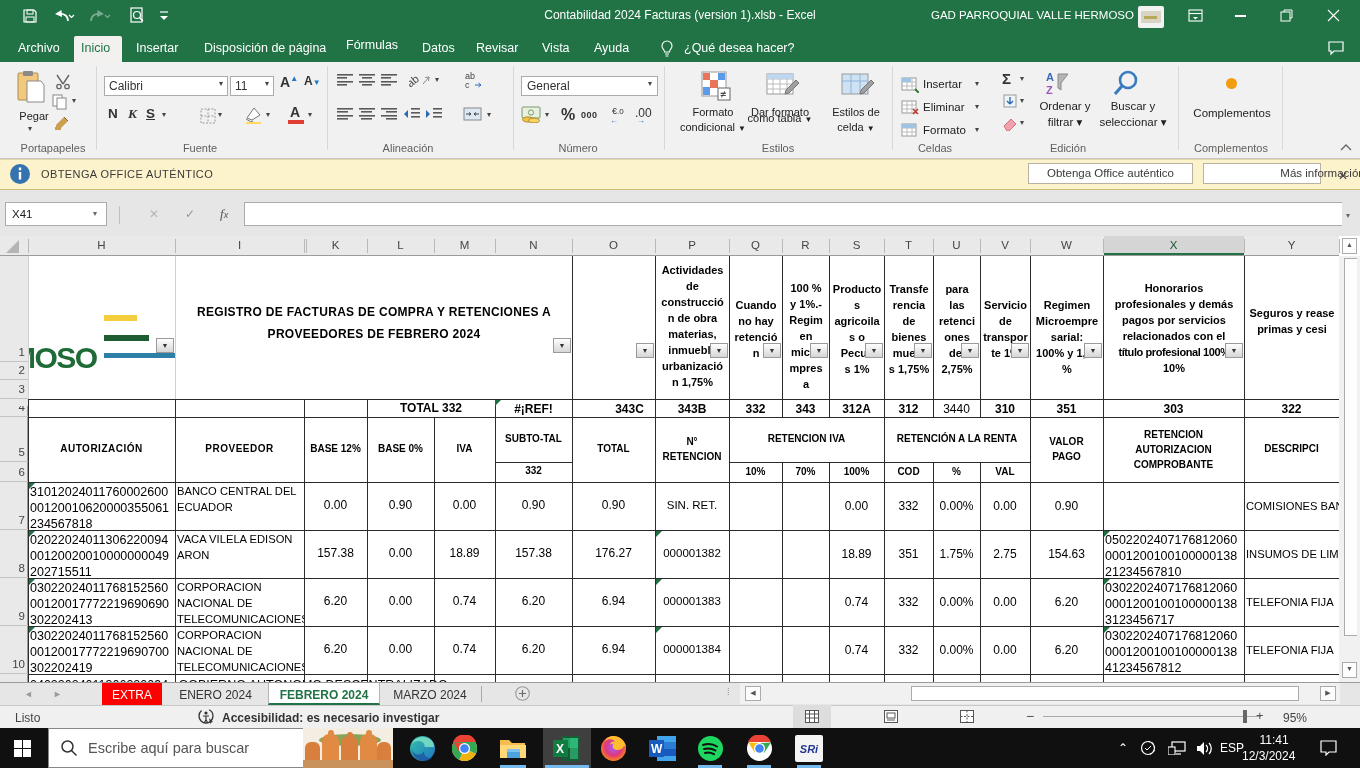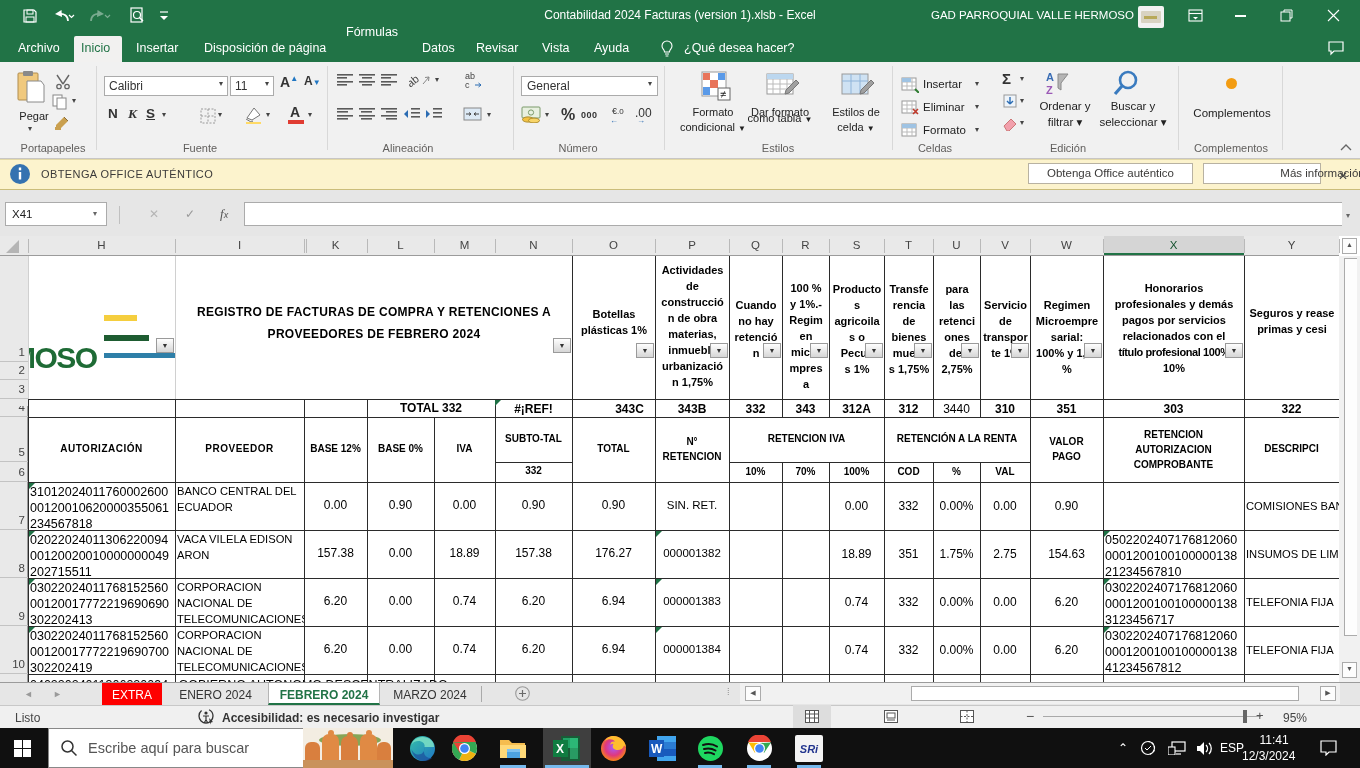--- a/index.html
+++ b/index.html
@@ -54,21 +54,21 @@
 <svg style="position:absolute;left:147px;top:9px" width="13" height="13" viewBox="0 0 13 13">
         <path d="M1 1l11 11M12 1L1 12" stroke="#fff" stroke-width="1.1"></path>
       </svg>
 </div>
 <div style="left:0px;top:32px;width:1360px;height:30px;background:#217346;"></div>
 <div style="left:74px;top:36px;width:48px;height:26px;background:#f2f1f0;border-radius:2px 2px 0 0;"></div>
 <div style="left:18px;top:41px;height:16px;color:#fff;font-size:12.5px;font-weight:normal">Archivo</div>
 <div style="left:81px;top:41px;height:16px;color:#217346;font-size:12.5px;font-weight:normal">Inicio</div>
 <div style="left:136px;top:41px;height:16px;color:#fff;font-size:12.5px;font-weight:normal">Insertar</div>
 <div style="left:204px;top:41px;height:16px;color:#fff;font-size:12.5px;font-weight:normal">Disposición de página</div>
-<div style="left:346px;top:25px;height:16px;color:#fff;font-size:12.5px;font-weight:normal">Fórmulas</div>
+<div style="left:346px;top:38px;height:16px;color:#fff;font-size:12.5px;font-weight:normal">Fórmulas</div>
 <div style="left:422px;top:41px;height:16px;color:#fff;font-size:12.5px;font-weight:normal">Datos</div>
 <div style="left:476px;top:41px;height:16px;color:#fff;font-size:12.5px;font-weight:normal">Revisar</div>
 <div style="left:542px;top:41px;height:16px;color:#fff;font-size:12.5px;font-weight:normal">Vista</div>
 <div style="left:594px;top:41px;height:16px;color:#fff;font-size:12.5px;font-weight:normal">Ayuda</div>
 <svg style="position:absolute;left:660px;top:40px" width="14" height="17" viewBox="0 0 14 17">
       <path d="M7 1a5 5 0 0 1 5 5c0 2-1.2 3-2 4.2-.5.8-.5 1.3-.5 1.8h-5c0-.5 0-1-.5-1.8C3.2 9 2 8 2 6a5 5 0 0 1 5-5z" fill="none" stroke="#fff" stroke-width="1.1"></path>
       <path d="M5 14h4M5.6 16h2.8" stroke="#fff" stroke-width="1"></path>
     </svg>
 <div style="left:684px;top:41px;height:16px;color:#fff;font-size:12.5px">¿Qué desea hacer?</div>
 <svg style="position:absolute;left:1328px;top:41px" width="16" height="15" viewBox="0 0 16 15">
@@ -398,21 +398,20 @@
 <div style="left:0px;top:398px;width:28px;height:1px;background:#c3c3c3;"></div>
 <div style="left:0;top:346px;width:25px;text-align:right;font-size:11.5px;color:#444">1</div>
 <div style="left:0;top:364px;width:25px;text-align:right;font-size:11.5px;color:#444">2</div>
 <div style="left:0;top:383px;width:25px;text-align:right;font-size:11.5px;color:#444">3</div>
 <div style="left:28px;top:256px;width:1px;height:143px;background:#d0d0d0;"></div>
 <div style="left:180px;top:301px;width:388px;text-align:center;font-size:12px;font-weight:bold;line-height:22px;color:#000;letter-spacing:0.3px">REGISTRO DE FACTURAS DE COMPRA Y RETENCIONES A<br>PROVEEDORES DE FEBRERO 2024</div>
 <div style="left:156px;top:338px;width:18px;height:15px;background:linear-gradient(#fefefe,#d6d6d6);border:1px solid #9a9a9a;"></div>
 <div style="left:156px;top:342px;width:18px;text-align:center;font-size:7px;color:#333;">▼</div>
 <div style="left:553px;top:338px;width:18px;height:15px;background:linear-gradient(#fefefe,#d6d6d6);border:1px solid #9a9a9a;"></div>
 <div style="left:553px;top:342px;width:18px;text-align:center;font-size:7px;color:#333;">▼</div>
-<div style="left:573px;top:306px;width:82px;text-align:center;font-size:11px;font-weight:bold;line-height:16px;color:#000;overflow:hidden;height:91px">Botellas<br>plásticas 1%</div>
 <div style="left:656px;top:262px;width:73px;text-align:center;font-size:11px;font-weight:bold;line-height:16px;color:#000;overflow:hidden;height:135px">Actividades<br>de<br>construcció<br>n de obra<br>materias,<br>inmueble<br>urbanizació<br>n 1,75%</div>
 <div style="left:730px;top:297px;width:52px;text-align:center;font-size:11px;font-weight:bold;line-height:16px;color:#000;overflow:hidden;height:100px">Cuando<br>no hay<br>retenció<br>n</div>
 <div style="left:783px;top:280px;width:46px;text-align:center;font-size:11px;font-weight:bold;line-height:16px;color:#000;overflow:hidden;height:117px">100 %<br>y 1%.-<br>Regim<br>en<br>micro<br>mpres<br>a</div>
 <div style="left:830px;top:281px;width:54px;text-align:center;font-size:11px;font-weight:bold;line-height:16px;color:#000;overflow:hidden;height:116px">Producto<br>s<br>agricoila<br>s o<br>Pecua<br>s 1%</div>
 <div style="left:885px;top:281px;width:48px;text-align:center;font-size:11px;font-weight:bold;line-height:16px;color:#000;overflow:hidden;height:116px">Transfe<br>rencia<br>de<br>bienes<br>muebl<br>s 1,75%</div>
 <div style="left:934px;top:281px;width:46px;text-align:center;font-size:11px;font-weight:bold;line-height:16px;color:#000;overflow:hidden;height:116px">para<br>las<br>retenci<br>ones<br>del<br>2,75%</div>
 <div style="left:981px;top:297px;width:49px;text-align:center;font-size:11px;font-weight:bold;line-height:16px;color:#000;overflow:hidden;height:100px">Servicio<br>de<br>transpor<br>te 1%</div>
 <div style="left:1031px;top:297px;width:72px;text-align:center;font-size:11px;font-weight:bold;line-height:16px;color:#000;overflow:hidden;height:100px">Regimen<br>Microempre<br>sarial:<br>100% y 1,75<br>%</div>
 <div style="left:1104px;top:280px;width:140px;text-align:center;font-size:11px;font-weight:bold;line-height:16px;color:#000;overflow:hidden;height:117px">Honorarios<br>profesionales y demás<br>pagos por servicios<br>relacionados con el<br><span style="letter-spacing:-0.4px">título profesional 100%</span><br>10%</div>
 <div style="left:1245px;top:305px;width:94px;text-align:center;font-size:11px;font-weight:bold;line-height:16px;color:#000;overflow:hidden;height:92px">Seguros y rease<br>primas y cesi</div>

